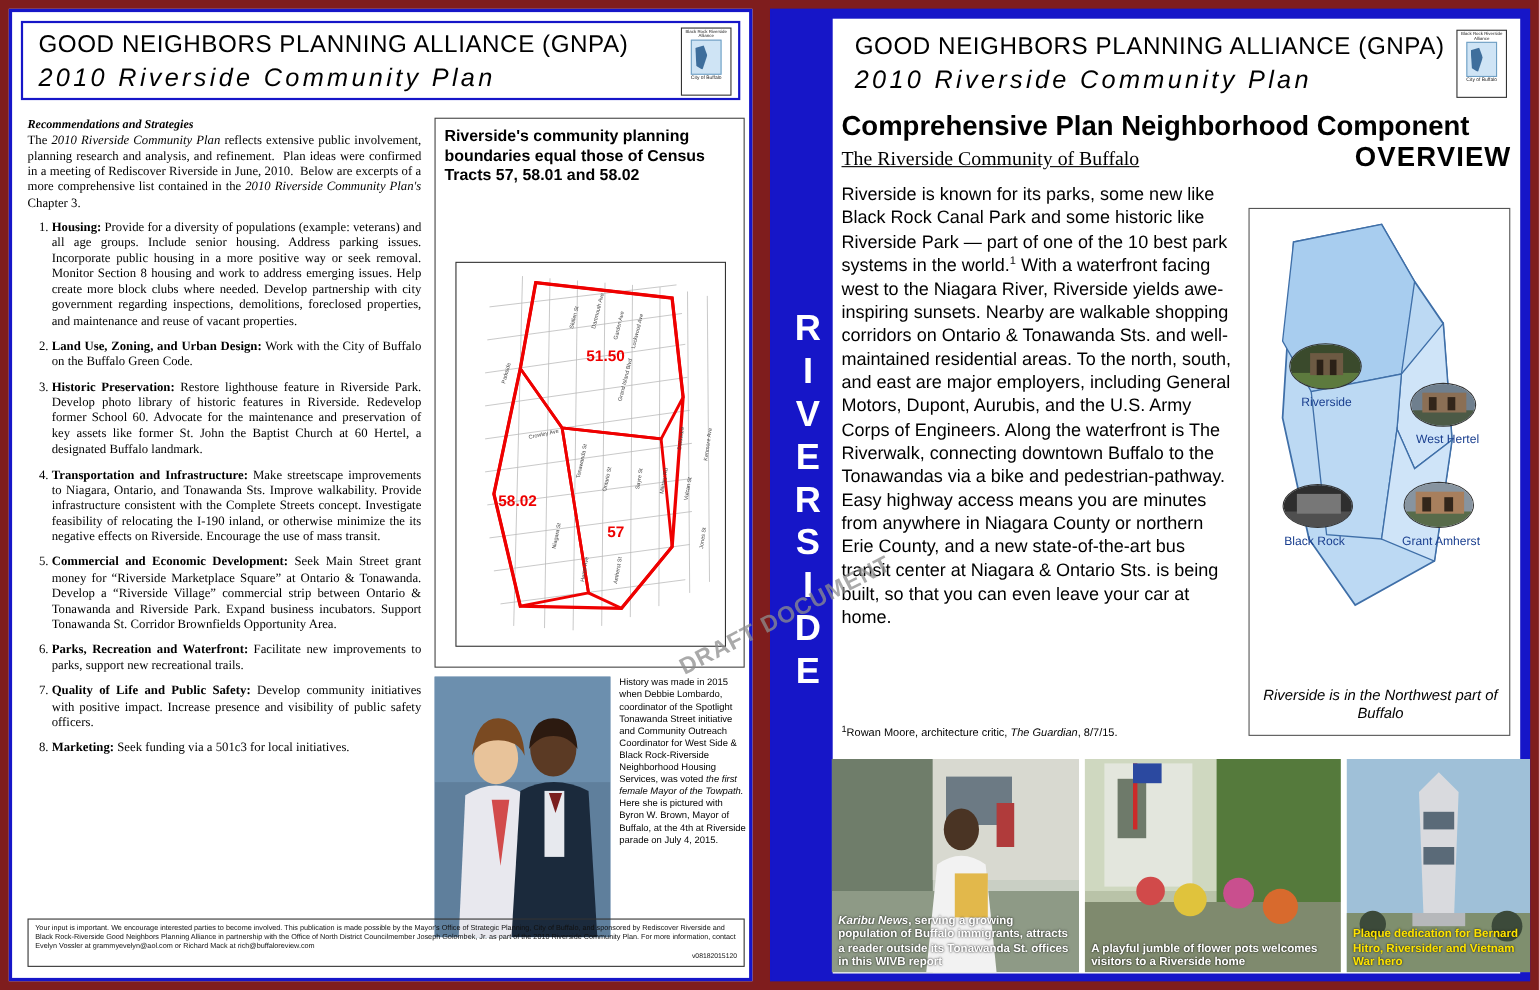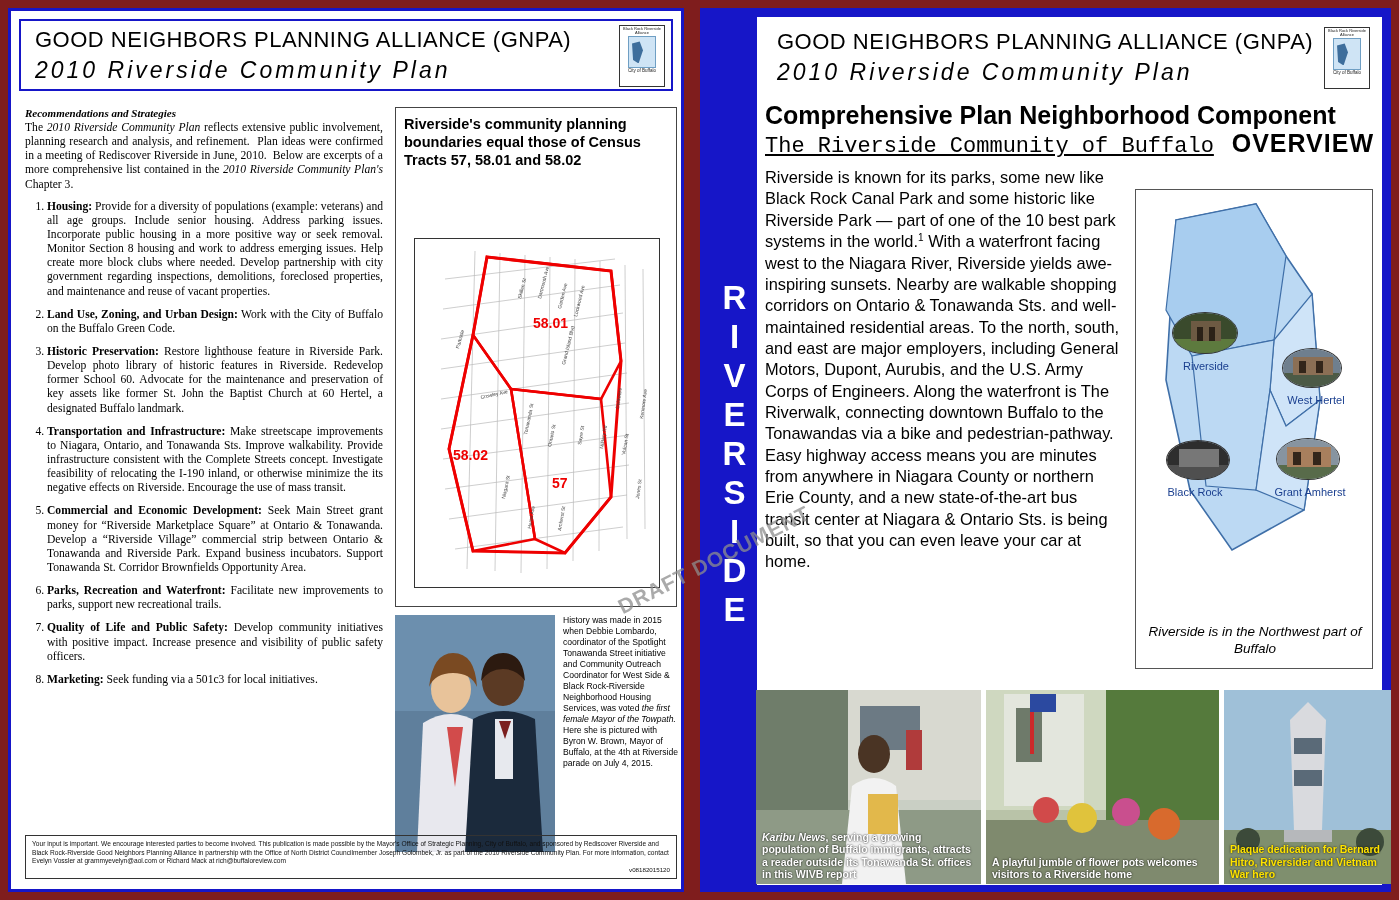--- a/index.html
+++ b/index.html
@@ -227,22 +227,22 @@
     position: absolute;
     right: 8px; top: 112px;
     font-family: "Liberation Sans", sans-serif;
     font-weight: bold;
     font-size: 25px;
     letter-spacing: 1px;
   }
   .sub-title {
     position: absolute;
     left: 8px; top: 117px;
-    font-family: Liberation Mono, monospace;
-    font-size: 22px;
+    font-family: Liberation Serif, serif;
+    font-size: 18px;
     text-decoration: underline;
     text-align: center;
   }
   .body-text {
     position: absolute;
     left: 8px; top: 150px;
     width: 355px;
     font-family: "Liberation Sans", sans-serif;
     font-size: 16.4px;
     line-height: 1.30;
@@ -403,21 +403,21 @@
             <text x="166" y="206" transform="rotate(-80 166 206)">Sayre St</text>
             <text x="210" y="216" transform="rotate(-80 210 216)">Vulcan St</text>
             <text x="90" y="260" transform="rotate(-78 90 260)">Niagara St</text>
             <text x="116" y="290" transform="rotate(-80 116 290)">Hertel Ave</text>
             <text x="146" y="292" transform="rotate(-80 146 292)">Amherst St</text>
             <text x="224" y="260" transform="rotate(-82 224 260)">Jones St</text>
             <text x="228" y="180" transform="rotate(-82 228 180)">Kenmore Ave</text>
             <text x="204" y="170" transform="rotate(-82 204 170)">Delaware</text>
           </g>
         </svg>
-        <div class="tract-label" style="left:118px; top:76px;">58.01</div>
+        <div class="tract-label" style="left:118px; top:76px;">51.50</div>
         <div class="tract-label" style="left:38px; top:208px;">58.02</div>
         <div class="tract-label" style="left:137px; top:236px;">57</div>
       </div>
     </div>
 
     <div class="photo-hist">
       <div class="photo-box">
         <svg width="160" height="237" viewBox="0 0 160 237">
           <rect width="160" height="237" fill="#7f9ab4"></rect>
           <rect y="0" width="160" height="96" fill="#6c8fae"></rect>
@@ -459,20 +459,23 @@
       </div>
 
       <div class="comp-title">Comprehensive Plan Neighborhood Component</div>
       <div class="overview-word">OVERVIEW</div>
       <div class="sub-title">The Riverside Community of Buffalo</div>
 
       <div class="body-text">
         <span>Riverside is known for its parks, some new like Black Rock Canal Park and some historic like Riverside Park — part of one of the 10 best park systems in the world.</span><sup>1</sup><span>  With a waterfront facing west to the Niagara River, Riverside yields awe-inspiring sunsets.  Nearby are walkable shopping corridors on Ontario &amp; Tonawanda Sts. and well-maintained residential areas.  To the north, south, and east are major employers, including General Motors, Dupont, Aurubis, and the U.S. Army Corps of Engineers.  Along the waterfront is The Riverwalk, connecting downtown Buffalo to the Tonawandas via a bike and pedestrian-pathway.  Easy highway access means you are minutes from anywhere in Niagara County or northern Erie County, and a new state-of-the-art bus transit center at Niagara &amp; Ontario Sts. is being built, so that you can even leave your car at home.</span>
       </div>
 
+      <div class="footnote">
+        <sup>1</sup>Rowan Moore, architecture critic, <i>The Guardian</i>, 8/7/15.
+      </div>
 
       <div class="loc-map-box">
         <svg width="236" height="420" viewBox="0 0 236 420" style="position:absolute;left:0;top:0;">
           <path d="M40 30 L120 14 L150 66 L176 104 L184 210 L168 320 L96 360 L54 300 L30 190 Z" fill="#bcd9f3" stroke="#3f6fa8" stroke-width="1.6"></path>
           <path d="M40 30 L120 14 L150 66 L138 150 L56 166 L30 120 Z" fill="#a8cdef" stroke="#3f6fa8" stroke-width="1.2"></path>
           <path d="M138 150 L176 104 L184 210 L150 236 L134 200 Z" fill="#cfe4f8" stroke="#3f6fa8" stroke-width="1.2"></path>
           <path d="M56 166 L138 150 L134 200 L120 300 L70 296 Z" fill="#bcd9f3" stroke="#3f6fa8" stroke-width="1.2"></path>
           <path d="M134 200 L150 236 L184 210 L168 320 L120 300 Z" fill="#cfe4f8" stroke="#3f6fa8" stroke-width="1.2"></path>
         </svg>
 

